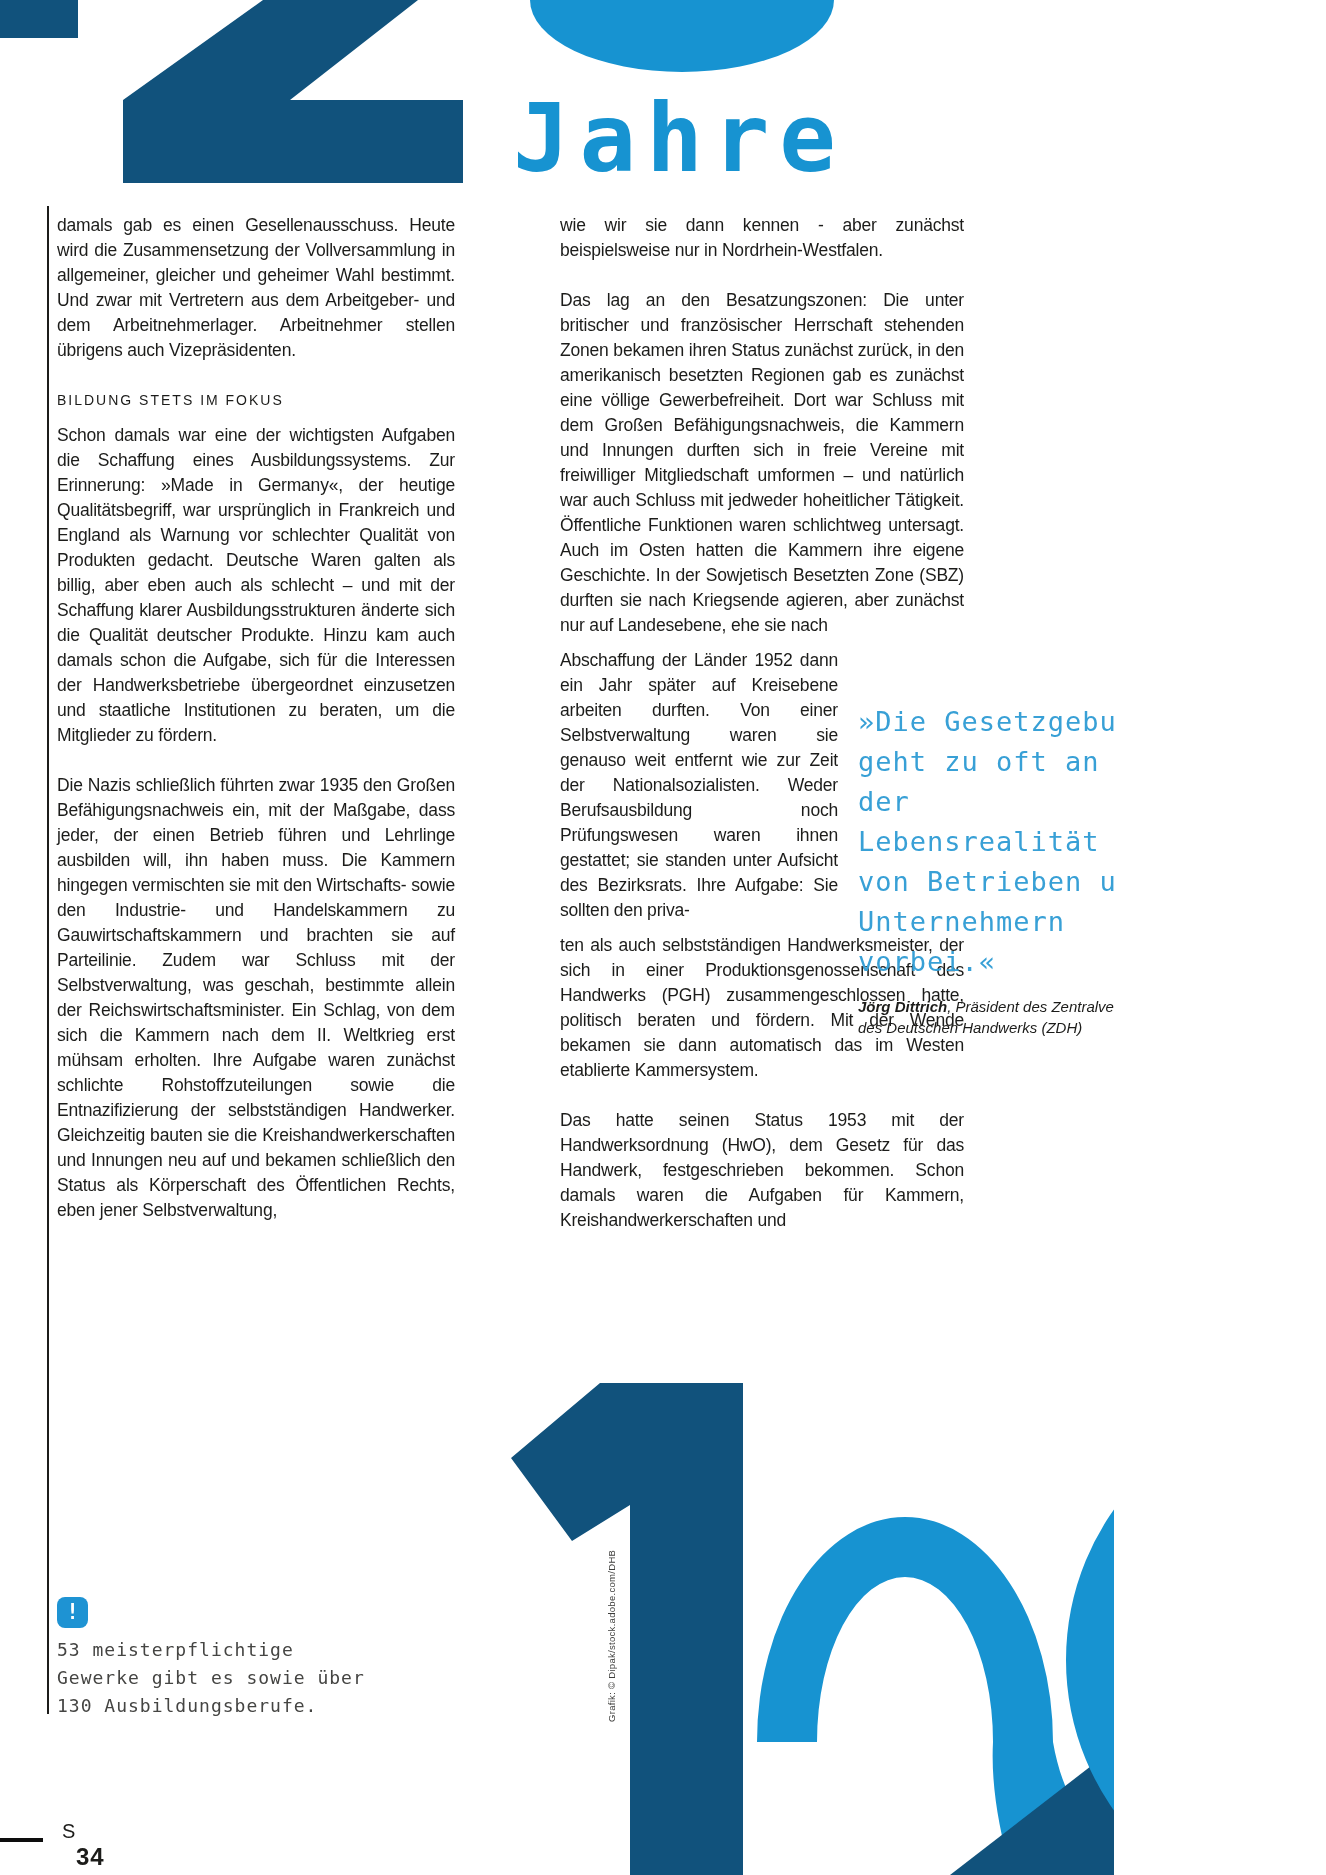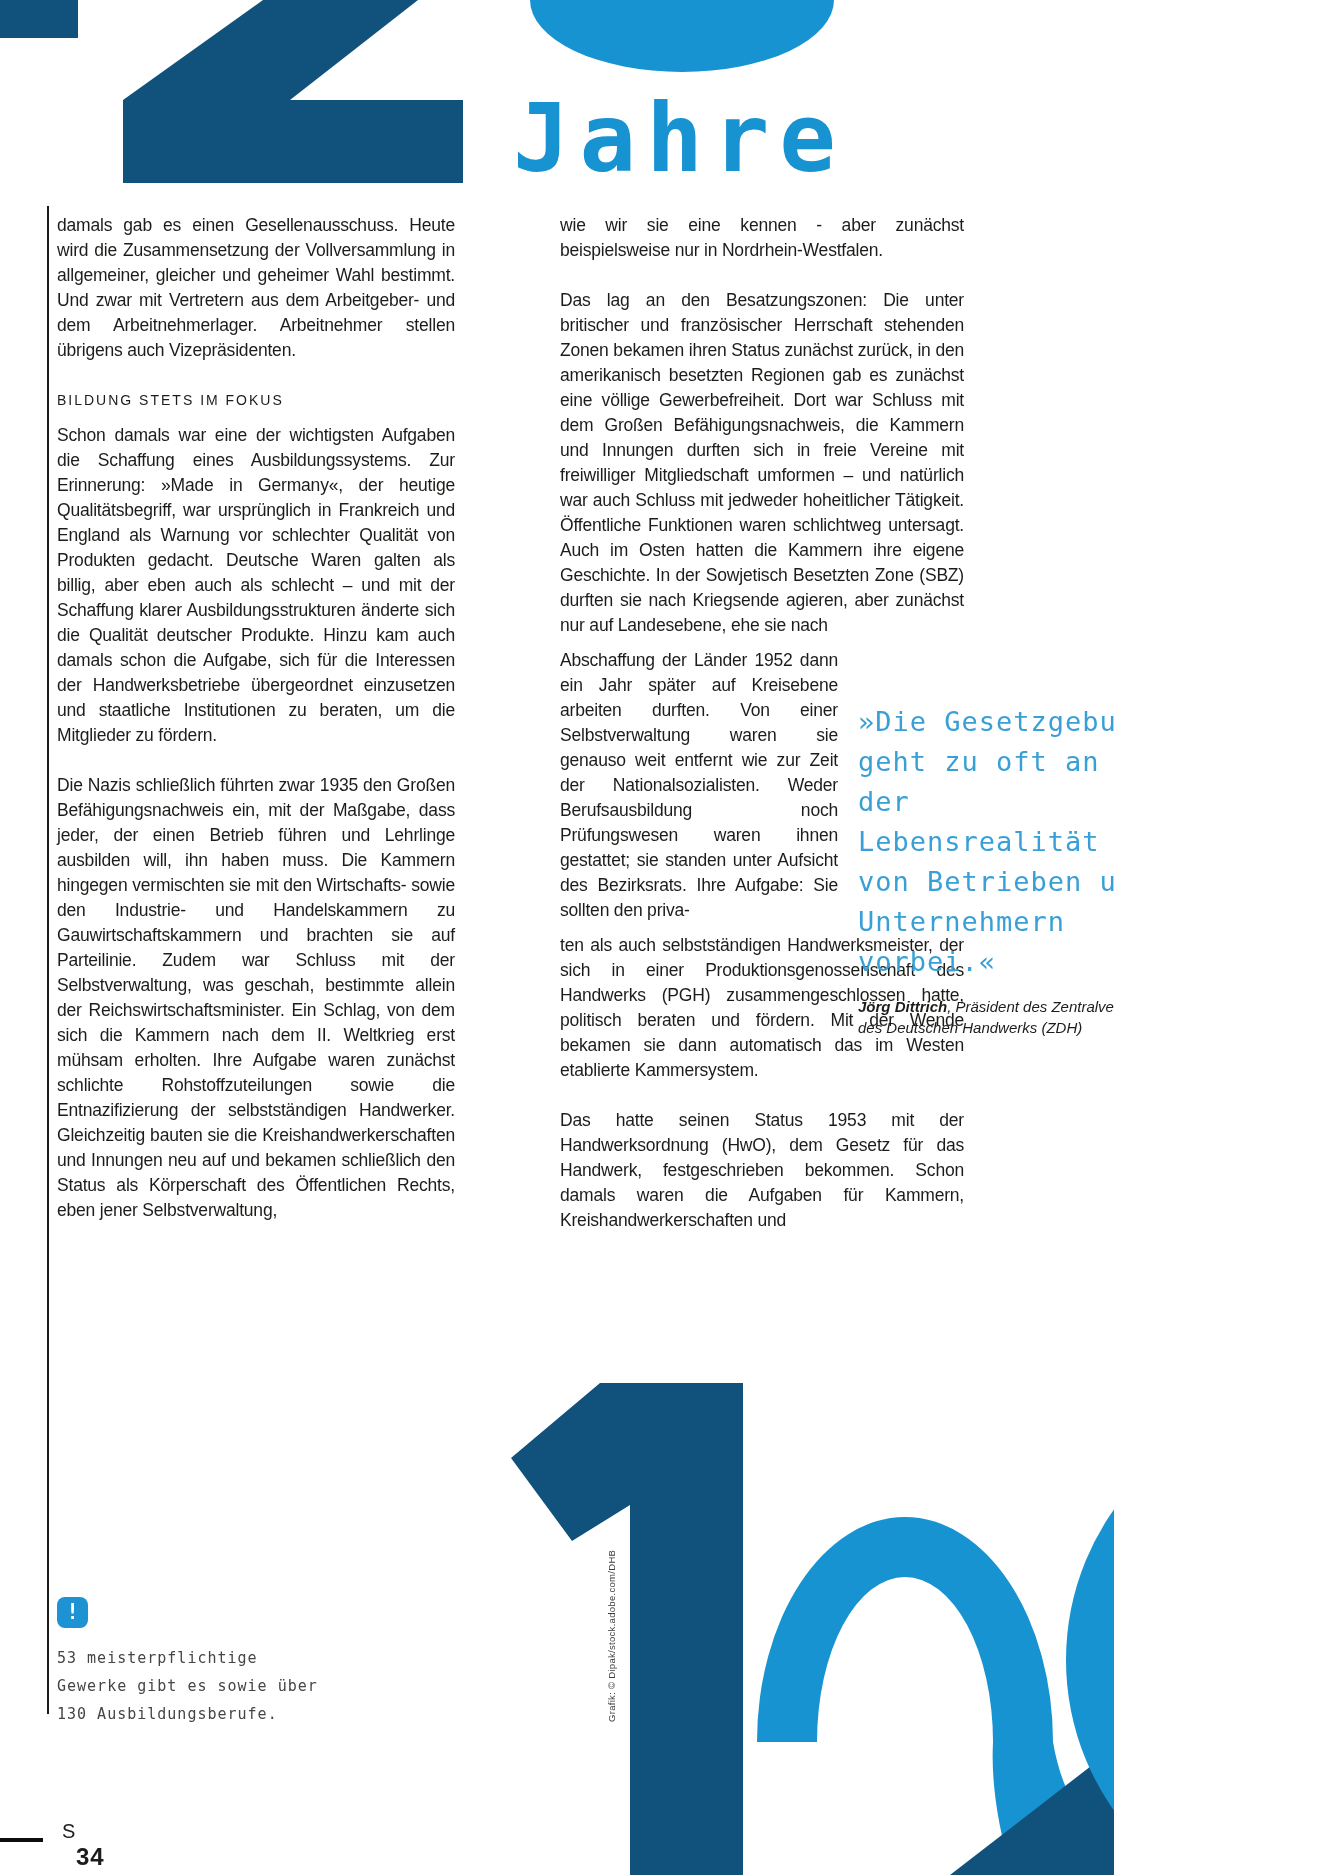--- a/index.html
+++ b/index.html
@@ -18,21 +18,21 @@
          font-weight:bold;font-size:94px;letter-spacing:10px;color:#1793d1;line-height:1;}
   #pullquote{position:absolute;left:858px;top:702px;width:310px;}
   #quote-text{font-family:"DejaVu Sans Mono",monospace;font-size:27px;line-height:40px;
          letter-spacing:1px;color:#38a0d6;white-space:pre-line;}
   #quote-attrib{margin-top:14px;font-style:italic;font-size:15px;line-height:21px;color:#1c1c1a;}
   #quote-attrib .author{font-weight:bold;}
   #infobox{position:absolute;left:57px;top:1597px;width:330px;}
   #alert-badge{width:31px;height:31px;border-radius:8px;background:#1e93d3;color:#fff;
          font-weight:bold;font-size:21px;line-height:31px;text-align:center;
          font-family:"DejaVu Sans Mono",monospace;}
-  #infobox-text{margin-top:16px;font-family:"DejaVu Sans Mono",monospace;font-size:15px;
+  #infobox-text{margin-top:8px;font-family:"DejaVu Sans Mono",monospace;font-size:18px;
          line-height:28px;letter-spacing:1px;color:#454543;white-space:pre-line;}
   #credit{position:absolute;left:606px;top:1722px;transform:rotate(-90deg);
          transform-origin:0 0;font-size:9.5px;letter-spacing:0.3px;color:#3d3d3b;white-space:nowrap;}
   #footer{position:absolute;left:0;top:1820px;height:40px;}
   #footer-rule{position:absolute;left:0;top:18px;width:43px;height:4px;background:#0d0d0d;}
   #page-num{position:absolute;left:62px;top:0;}
   #page-prefix{font-size:20px;letter-spacing:1px;}
   #page-number{font-weight:bold;font-size:24px;letter-spacing:1px;margin-left:14px;}
 </style>
 </head>
@@ -62,21 +62,21 @@
   <div id="col-rule"></div>
 
   <div id="col1" class="col body-text">
     <p>damals gab es einen Gesellenausschuss. Heute wird die Zusammensetzung der Vollversammlung in allgemeiner, gleicher und geheimer Wahl bestimmt. Und zwar mit Vertretern aus dem Arbeitgeber- und dem Arbeitnehmerlager. Arbeitnehmer stellen übrigens auch Vizepräsidenten.</p>
     <h3 class="sec-head">BILDUNG STETS IM FOKUS</h3>
     <p>Schon damals war eine der wichtigsten Aufgaben die Schaffung eines Ausbildungssystems. Zur Erinnerung: »Made in Germany«, der heutige Qualitätsbegriff, war ursprünglich in Frankreich und England als Warnung vor schlechter Qualität von Produkten gedacht. Deutsche Waren galten als billig, aber eben auch als schlecht – und mit der Schaffung klarer Ausbildungsstrukturen änderte sich die Qualität deutscher Produkte. Hinzu kam auch damals schon die Aufgabe, sich für die Interessen der Handwerksbetriebe übergeordnet einzusetzen und staatliche Institutionen zu beraten, um die Mitglieder zu fördern.</p>
     <p>Die Nazis schließlich führten zwar 1935 den Großen Befähigungsnachweis ein, mit der Maßgabe, dass jeder, der einen Betrieb führen und Lehrlinge ausbilden will, ihn haben muss. Die Kammern hingegen vermischten sie mit den Wirtschafts- sowie den Industrie- und Handelskammern zu Gauwirtschaftskammern und brachten sie auf Parteilinie. Zudem war Schluss mit der Selbstverwaltung, was geschah, bestimmte allein der Reichswirtschaftsminister. Ein Schlag, von dem sich die Kammern nach dem II. Weltkrieg erst mühsam erholten. Ihre Aufgabe waren zunächst schlichte Rohstoffzuteilungen sowie die Entnazifizierung der selbstständigen Handwerker. Gleichzeitig bauten sie die Kreishandwerkerschaften und Innungen neu auf und bekamen schließlich den Status als Körperschaft des Öffentlichen Rechts, eben jener Selbstverwaltung,</p>
   </div>
 
   <div id="col2" class="col body-text">
-    <p>wie wir sie eine kennen - aber zunächst beispielsweise nur in Nordrhein-Westfalen.</p>
+    <p>wie wir sie dann kennen - aber zunächst beispielsweise nur in Nordrhein-Westfalen.</p>
     <p style="margin-bottom:0">Das lag an den Besatzungszonen: Die unter britischer und französischer Herrschaft stehenden Zonen bekamen ihren Status zunächst zurück, in den amerikanisch besetzten Regionen gab es zunächst eine völlige Gewerbefreiheit. Dort war Schluss mit dem Großen Befähigungsnachweis, die Kammern und Innungen durften sich in freie Vereine mit freiwilliger Mitgliedschaft umformen – und natürlich war auch Schluss mit jedweder hoheitlicher Tätigkeit. Öffentliche Funktionen waren schlichtweg untersagt. Auch im Osten hatten die Kammern ihre eigene Geschichte. In der Sowjetisch Besetzten Zone (SBZ) durften sie nach Kriegsende agieren, aber zunächst nur auf Landesebene, ehe sie nach</p>
     <p id="col2-narrow" style="margin-bottom:0">Abschaffung der Länder 1952 dann ein Jahr später auf Kreisebene arbeiten durften. Von einer Selbstverwaltung waren sie genauso weit entfernt wie zur Zeit der Nationalsozialisten. Weder Berufsausbildung noch Prüfungswesen waren ihnen gestattet; sie standen unter Aufsicht des Bezirksrats. Ihre Aufgabe: Sie sollten den priva-</p>
     <p>ten als auch selbstständigen Handwerksmeister, der sich in einer Produktionsgenossenschaft des Handwerks (PGH) zusammengeschlossen hatte, politisch beraten und fördern. Mit der Wende bekamen sie dann automatisch das im Westen etablierte Kammersystem.</p>
     <p>Das hatte seinen Status 1953 mit der Handwerksordnung (HwO), dem Gesetz für das Handwerk, festgeschrieben bekommen. Schon damals waren die Aufgaben für Kammern, Kreishandwerkerschaften und</p>
   </div>
 
   <div id="pullquote">
     <div id="quote-text">»Die Gesetzgebung
 geht zu oft an der
 Lebensrealität

